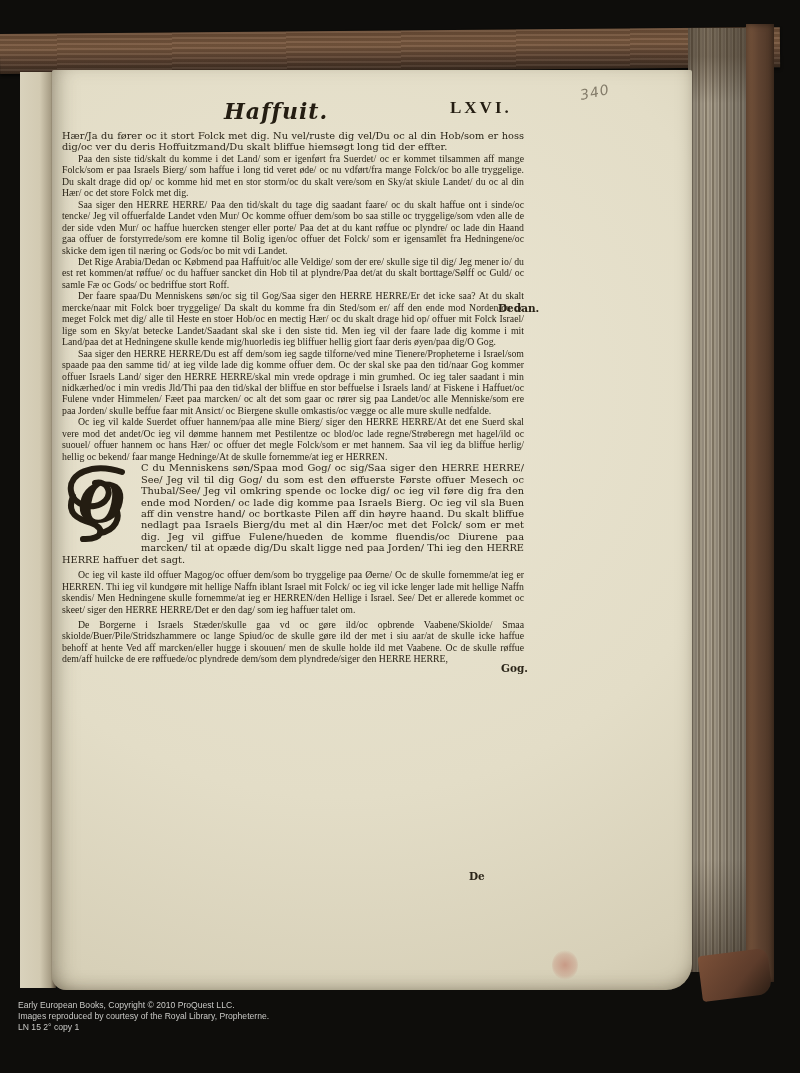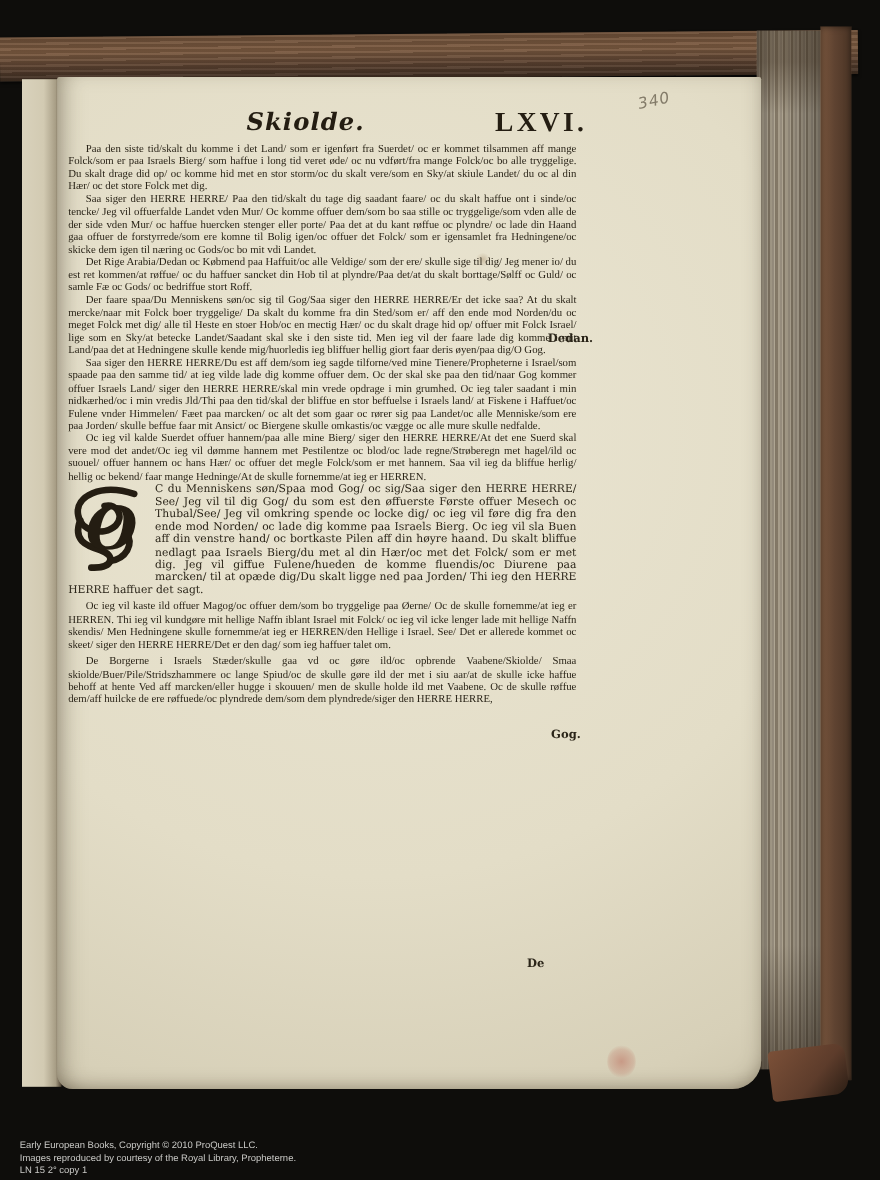--- a/index.html
+++ b/index.html
@@ -41,44 +41,44 @@
   .stain.s2{left:380px;top:160px;width:14px;height:12px;
     background:radial-gradient(circle,rgba(150,120,80,.35),rgba(150,120,80,0) 70%);}
 
   .folio{position:absolute;left:528px;top:14px;color:#837b69;
     font-family:"DejaVu Sans",sans-serif;font-style:italic;font-size:14px;
     transform:rotate(-12deg);letter-spacing:1px;}
 
   .running-header{position:absolute;left:172px;top:28px;color:#241d12;
     font-size:22px;font-weight:bold;font-style:italic;letter-spacing:1px;}
   .page-roman{position:absolute;left:398px;top:28px;color:#241d12;
-    font-family:"Liberation Serif",serif;font-size:25px;font-weight:bold;letter-spacing:3px;}
+    font-family:"Liberation Serif",serif;font-size:17px;font-weight:bold;letter-spacing:3px;}
 
   .textblock{position:absolute;left:10px;top:60px;width:462px;color:#2a2418;
     font-size:9.8px;line-height:11.45px;text-align:justify;}
   .textblock p{margin:0;}
   .textblock p.indent{text-indent:16px;font-family:Liberation Serif, serif;}
   .textblock p.gap{margin-top:4px;}
 
   .chapter-heading{margin:13px 0 9px 0;text-align:center;color:#241d12;
     font-family:"Liberation Serif",serif;font-size:21px;font-weight:bold;
     letter-spacing:2px;text-indent:0 !important;}
 
   .dropcap{float:left;position:relative;width:72px;height:80px;margin:2px 7px 0 0;}
   .dropcap svg{position:absolute;left:0;top:0;}
   .dropcap .letter{position:absolute;left:16px;top:4px;font-size:54px;line-height:70px;
     font-style:italic;font-weight:bold;color:#241d12;}
 
   .margin-note{position:absolute;color:#2a2418;font-size:10.5px;font-weight:bold;}
   .note-dedan{left:446px;top:232px;}
   .note-gog{left:449px;top:592px;}
-  .catchword{position:absolute;left:427px;top:800px;color:#2a2418;font-size:10.5px;font-weight:bold;}
+  .catchword{position:absolute;left:417px;top:800px;color:#2a2418;font-size:10.5px;font-weight:bold;}
 
   
-  .credit{position:absolute;left:18px;top:1036px;color:#c9c9c6;
+  .credit{position:absolute;left:18px;top:1000px;color:#c9c9c6;
     font-family:"Liberation Sans",sans-serif;font-size:8.6px;line-height:11px;}
   .credit div{white-space:nowrap;}
 </style>
 </head>
 <body>
 
 <div class="stage">
 
   <div class="top-edge"></div>
   <div class="left-strip"></div>
@@ -86,28 +86,29 @@
   <div class="cover-strip"></div>
   <div class="cover-corner"></div>
 
   <div class="page">
 
     <div class="stain s1"></div>
     <div class="stain s2"></div>
 
     <div class="folio">340</div>
 
-    <div class="running-header">Skiolde.</div>
+    <div class="running-header">Haffuit.</div>
     <div class="page-roman">LXVI.</div>
 
     <div class="margin-note note-dedan">Dedan.</div>
     <div class="margin-note note-gog">Gog.</div>
     <div class="catchword">De</div>
 
     <div class="textblock">
+      <p>Hær/Ja du fører oc it stort Folck met dig. Nu vel/ruste dig vel/Du oc al din Hob/som er hoss dig/oc ver du deris Hoffuitzmand/Du skalt bliffue hiemsøgt long tid der effter.</p>
       <p class="indent">Paa den siste tid/skalt du komme i det Land/ som er igenført fra Suerdet/ oc er kommet tilsammen aff mange Folck/som er paa Israels Bierg/ som haffue i long tid veret øde/ oc nu vdført/fra mange Folck/oc bo alle tryggelige. Du skalt drage did op/ oc komme hid met en stor storm/oc du skalt vere/som en Sky/at skiule Landet/ du oc al din Hær/ oc det store Folck met dig.</p>
       <p class="indent">Saa siger den HERRE HERRE/ Paa den tid/skalt du tage dig saadant faare/ oc du skalt haffue ont i sinde/oc tencke/ Jeg vil offuerfalde Landet vden Mur/ Oc komme offuer dem/som bo saa stille oc tryggelige/som vden alle de der side vden Mur/ oc haffue huercken stenger eller porte/ Paa det at du kant røffue oc plyndre/ oc lade din Haand gaa offuer de forstyrrede/som ere komne til Bolig igen/oc offuer det Folck/ som er igensamlet fra Hedningene/oc skicke dem igen til næring oc Gods/oc bo mit vdi Landet.</p>
       <p class="indent">Det Rige Arabia/Dedan oc Købmend paa Haffuit/oc alle Veldige/ som der ere/ skulle sige til dig/ Jeg mener io/ du est ret kommen/at røffue/ oc du haffuer sancket din Hob til at plyndre/Paa det/at du skalt borttage/Sølff oc Guld/ oc samle Fæ oc Gods/ oc bedriffue stort Roff.</p>
       <p class="indent">Der faare spaa/Du Menniskens søn/oc sig til Gog/Saa siger den HERRE HERRE/Er det icke saa? At du skalt mercke/naar mit Folck boer tryggelige/ Da skalt du komme fra din Sted/som er/ aff den ende mod Norden/du oc meget Folck met dig/ alle til Heste en stoer Hob/oc en mectig Hær/ oc du skalt drage hid op/ offuer mit Folck Israel/ lige som en Sky/at betecke Landet/Saadant skal ske i den siste tid. Men ieg vil der faare lade dig komme i mit Land/paa det at Hedningene skulle kende mig/huorledis ieg bliffuer hellig giort faar deris øyen/paa dig/O Gog.</p>
       <p class="indent">Saa siger den HERRE HERRE/Du est aff dem/som ieg sagde tilforne/ved mine Tienere/Propheterne i Israel/som spaade paa den samme tid/ at ieg vilde lade dig komme offuer dem. Oc der skal ske paa den tid/naar Gog kommer offuer Israels Land/ siger den HERRE HERRE/skal min vrede opdrage i min grumhed. Oc ieg taler saadant i min nidkærhed/oc i min vredis Jld/Thi paa den tid/skal der bliffue en stor beffuelse i Israels land/ at Fiskene i Haffuet/oc Fulene vnder Himmelen/ Fæet paa marcken/ oc alt det som gaar oc rører sig paa Landet/oc alle Menniske/som ere paa Jorden/ skulle beffue faar mit Ansict/ oc Biergene skulle omkastis/oc vægge oc alle mure skulle nedfalde.</p>
       <p class="indent">Oc ieg vil kalde Suerdet offuer hannem/paa alle mine Bierg/ siger den HERRE HERRE/At det ene Suerd skal vere mod det andet/Oc ieg vil dømme hannem met Pestilentze oc blod/oc lade regne/Strøberegn met hagel/ild oc suouel/ offuer hannem oc hans Hær/ oc offuer det megle Folck/som er met hannem. Saa vil ieg da bliffue herlig/ hellig oc bekend/ faar mange Hedninge/At de skulle fornemme/at ieg er HERREN.</p>
 
 
       <p>
         <span class="dropcap">

